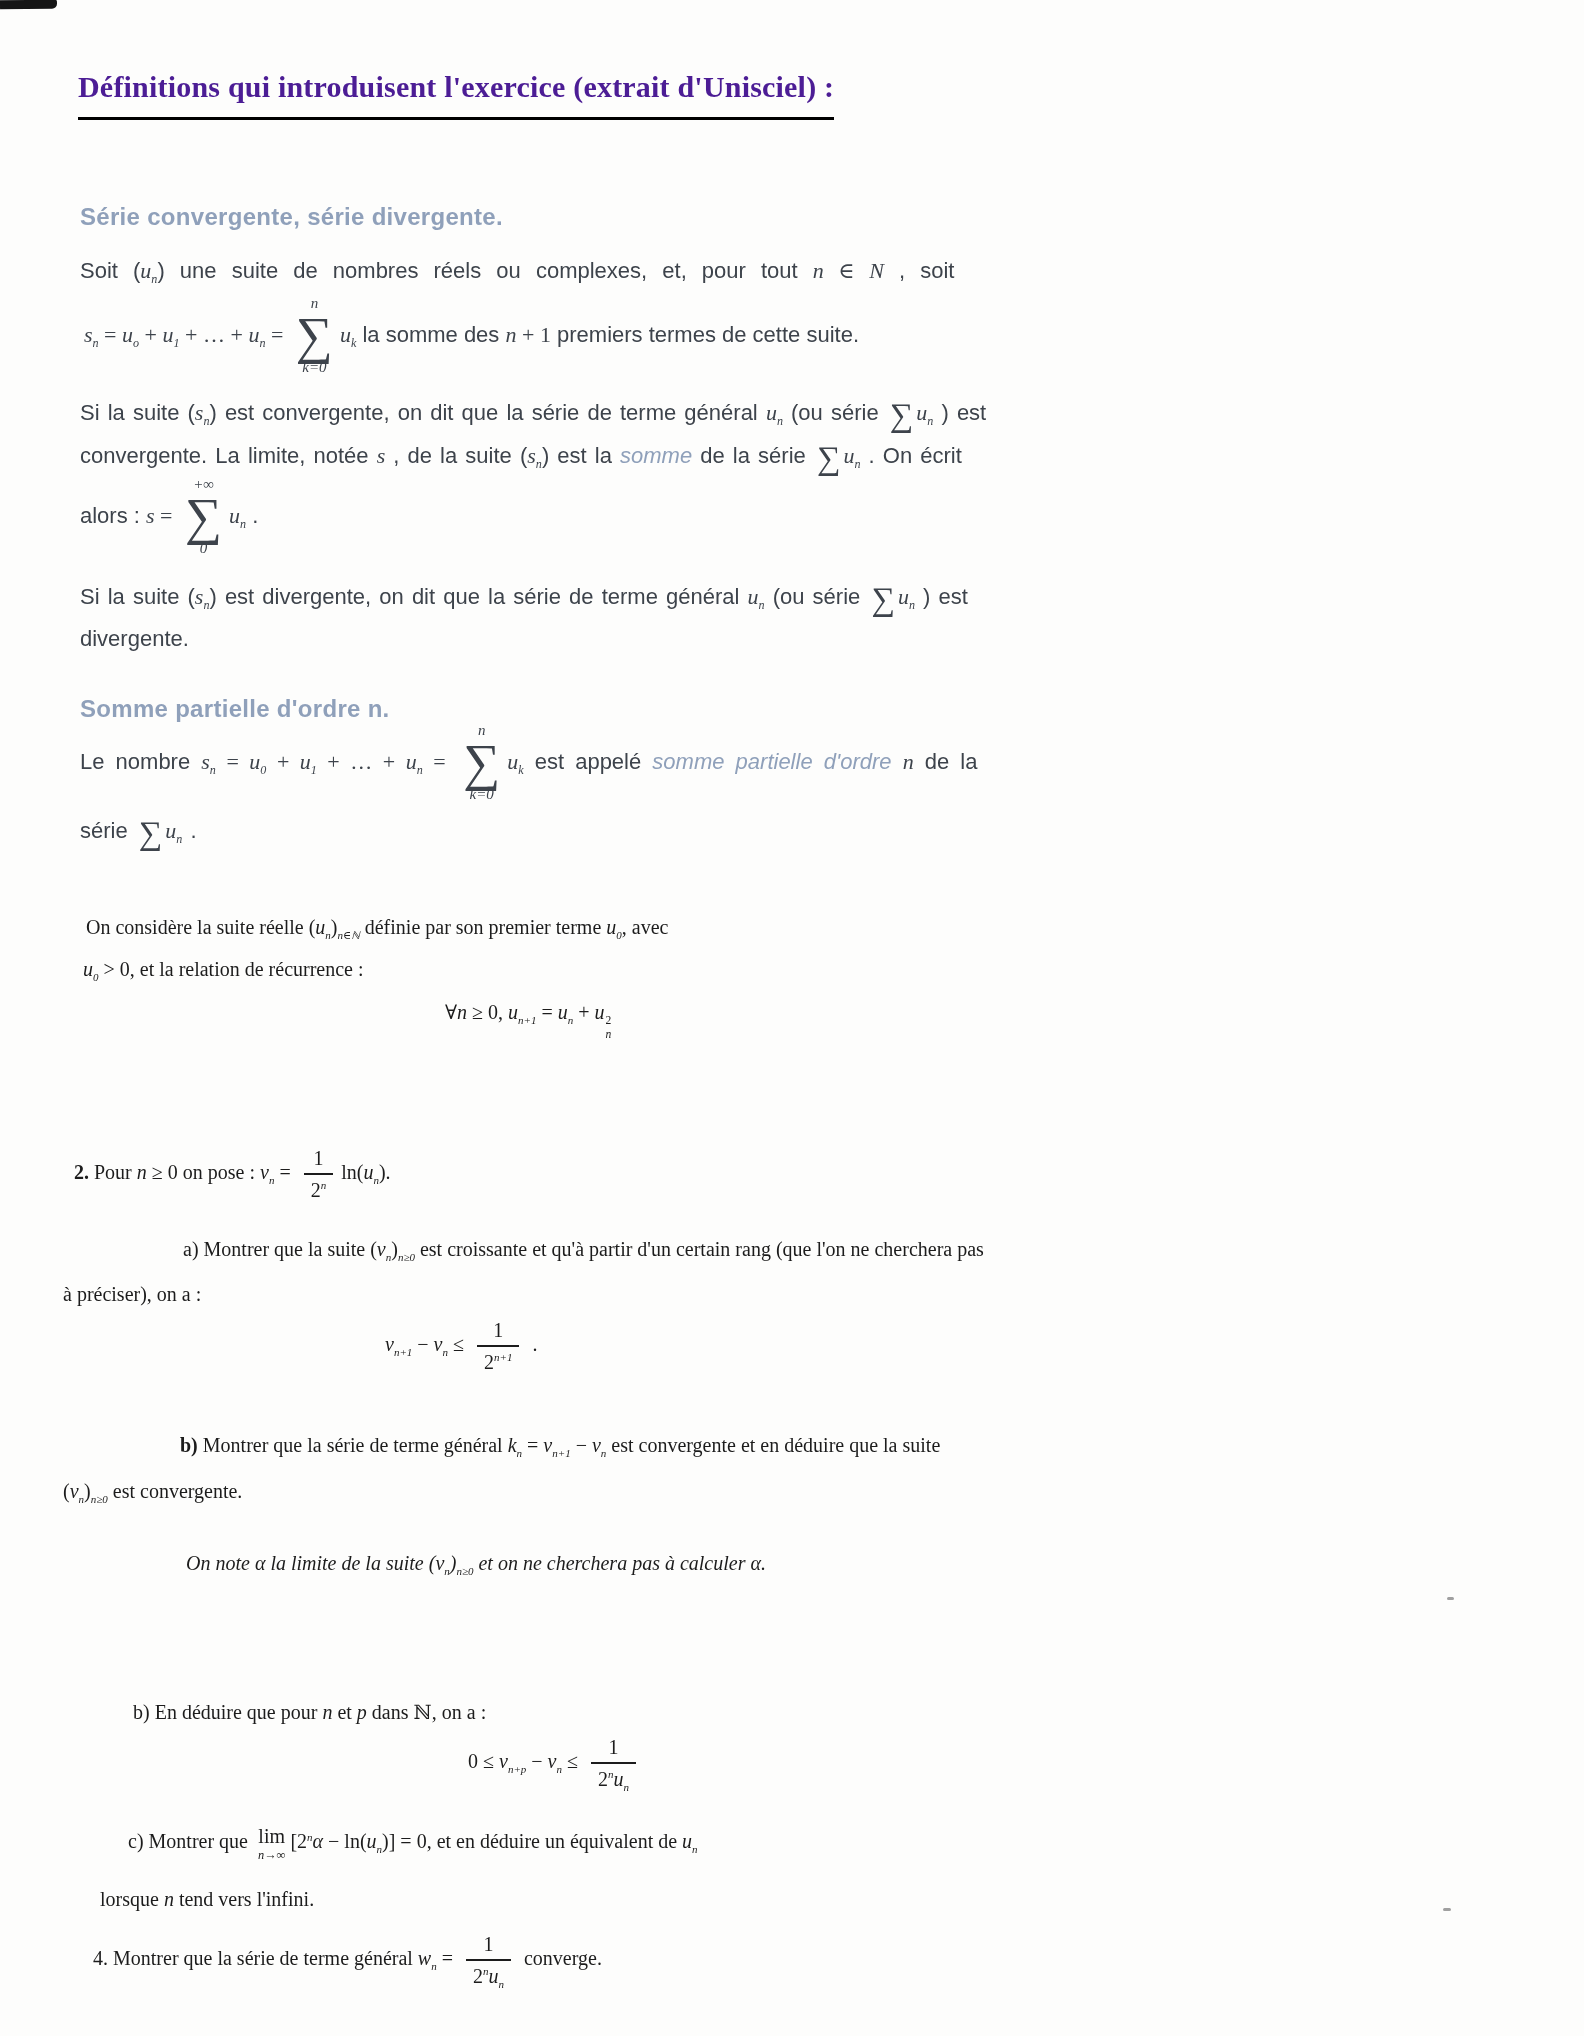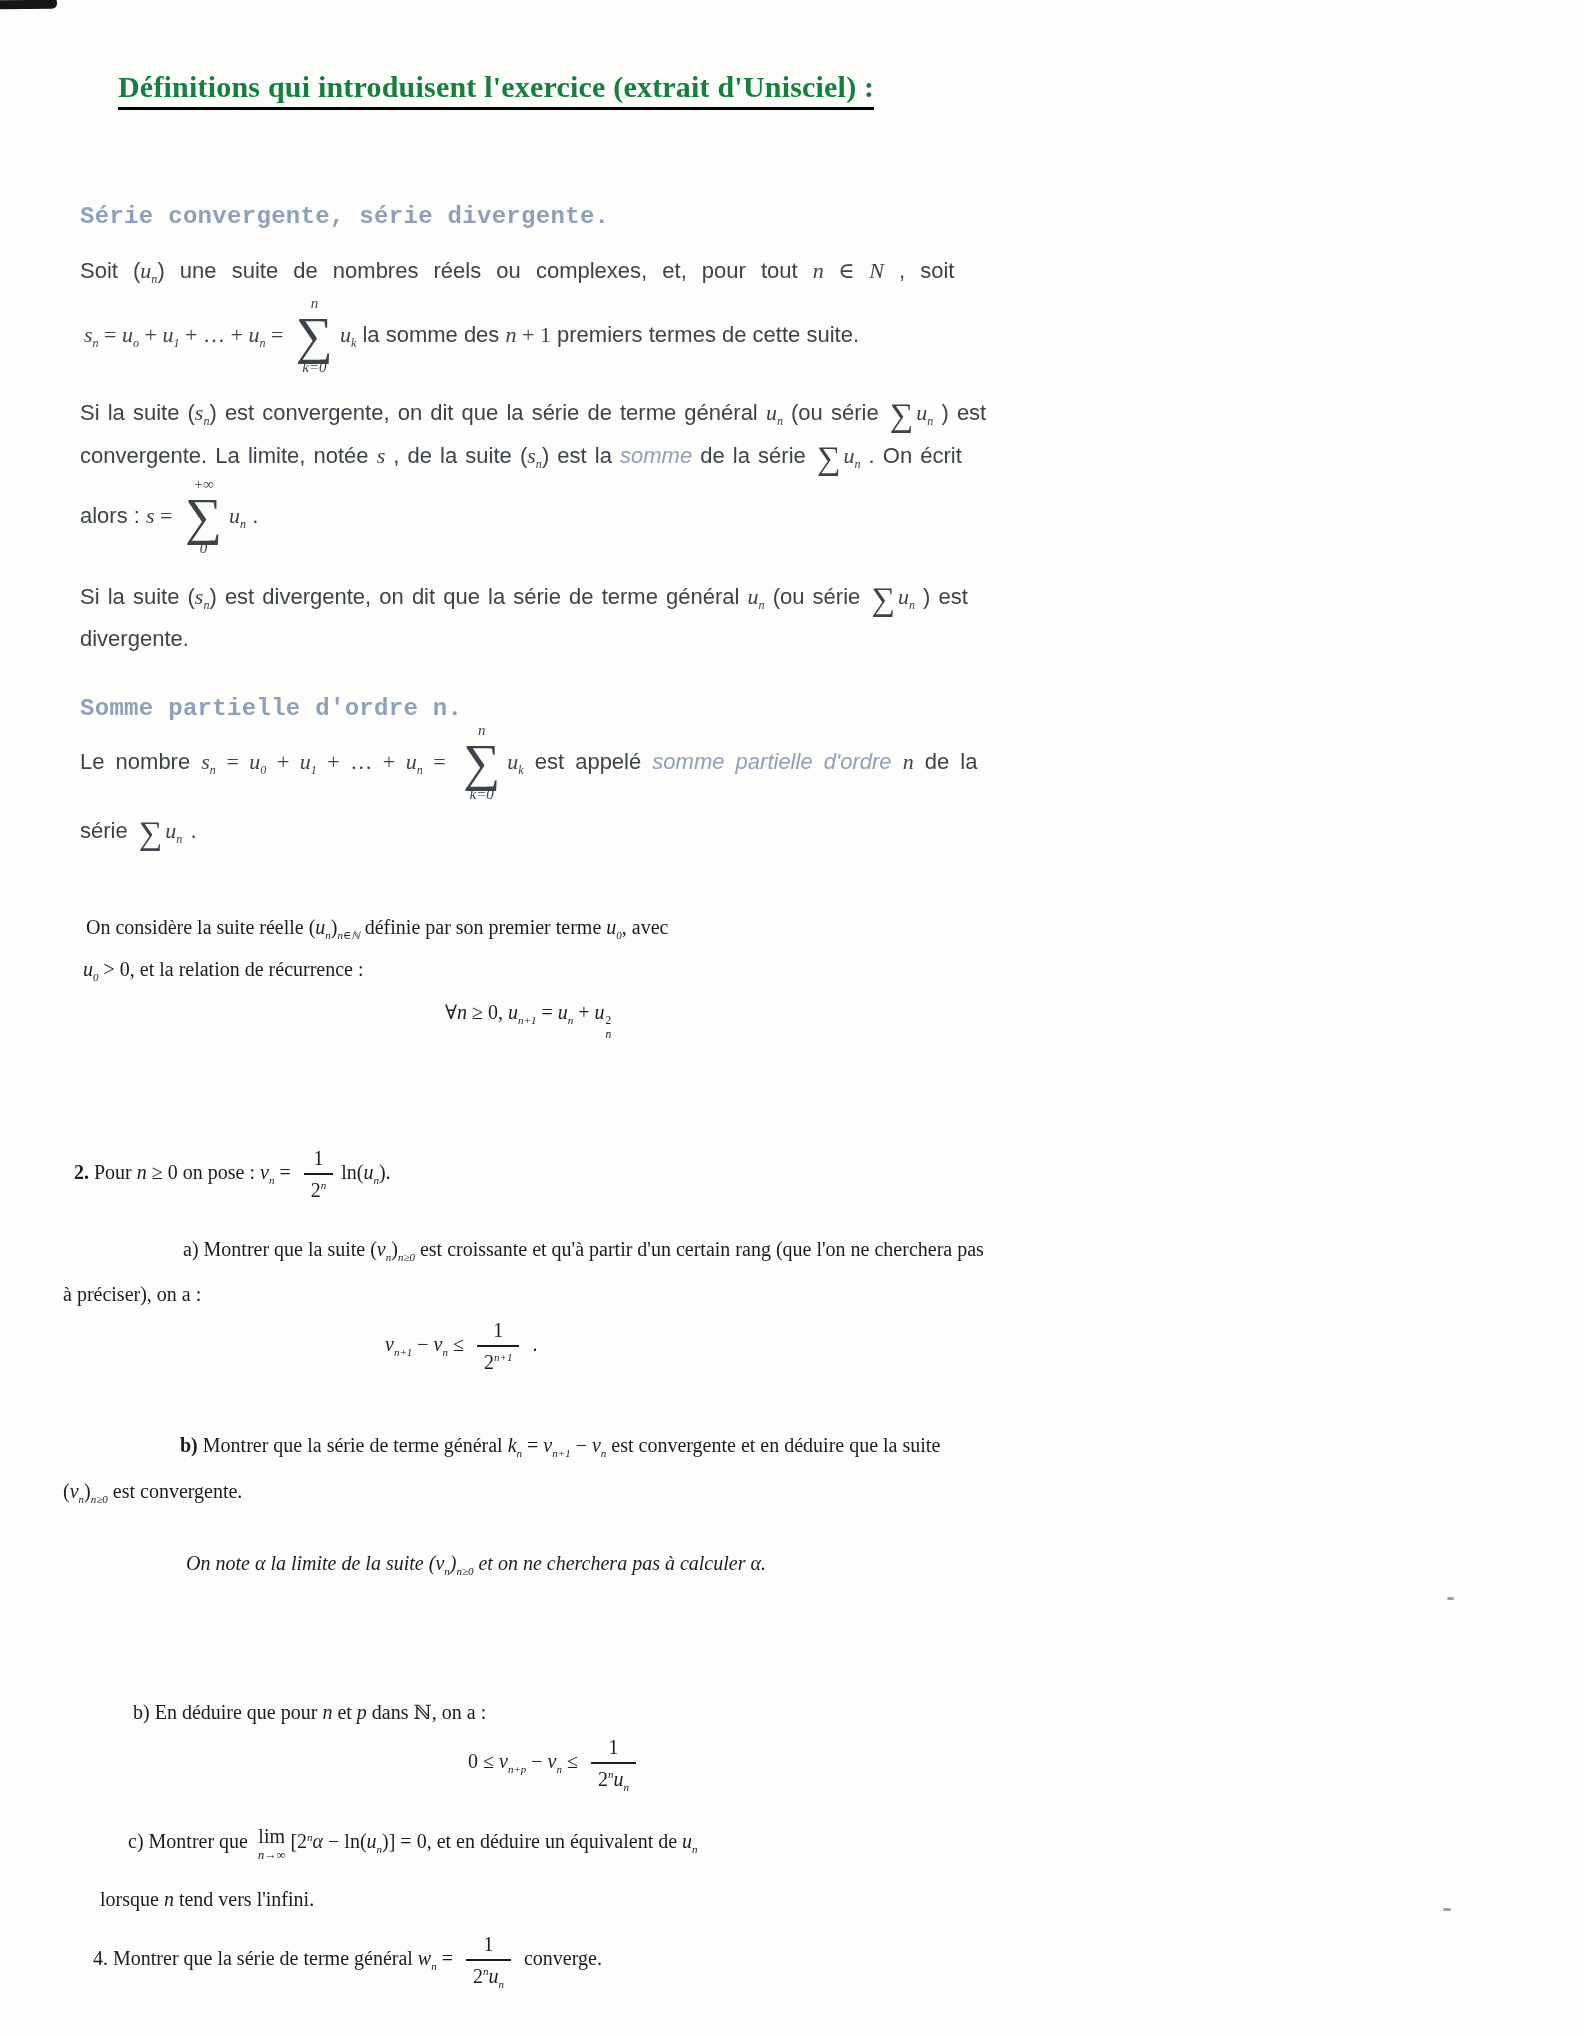--- a/index.html
+++ b/index.html
@@ -1,30 +1,30 @@
 <!DOCTYPE html>
 <html><head>
 <meta charset="utf-8">
 <style>
   html,body{margin:0;padding:0;background:#e8e8e8;}
   #page{position:relative;width:1584px;height:2036px;background:#fdfdfc;overflow:hidden;
         -webkit-font-smoothing:antialiased;}
   .ln{position:absolute;white-space:nowrap;}
   
   .def{font-family:"Liberation Sans","DejaVu Sans",sans-serif;color:#3d434b;font-size:22px;}
-  .def-h{font-family:Liberation Mono, monospace;font-size:24px;font-weight:600;color:#8fa0ba;letter-spacing:0.3px;}
+  .def-h{font-family:Liberation Sans, sans-serif;font-size:24px;font-weight:600;color:#8fa0ba;letter-spacing:0.3px;}
   .ws-wide{word-spacing:9px;}
   .ws-med{word-spacing:5px;}
   .ws-sm{word-spacing:2px;}
   
   .ex{font-family:"Liberation Serif","DejaVu Serif",serif;color:#1c1c1c;font-size:20px;}
   .italic, .italic .tx{font-style:italic;}
   
   .title{position:absolute;font-family:"Liberation Serif","DejaVu Serif",serif;font-weight:bold;
-         font-size:30px;color:#15803d;border-bottom:3px solid #000;padding-bottom:3px;letter-spacing:0.2px;margin-left:40px;}
+         font-size:30px;color:#4c1d95;border-bottom:3px solid #000;padding-bottom:13px;letter-spacing:0.2px;}
   
   .m{font-family:"Liberation Serif","DejaVu Serif",serif;font-style:italic;}
   .mr{font-family:"Liberation Serif","DejaVu Serif",serif;font-style:normal;}
   .hl{color:#8fa0ba;font-style:italic;}
   .b{font-weight:bold;}
   sub.sb{font-family:"Liberation Serif","DejaVu Serif",serif;font-style:italic;font-size:0.55em;line-height:0;}
   sup.sp{font-family:"Liberation Serif","DejaVu Serif",serif;font-style:italic;font-size:0.55em;line-height:0;}
   .sum{display:inline-flex;flex-direction:column;align-items:center;vertical-align:middle;
        line-height:1;margin:0 7px;font-family:"Liberation Serif","DejaVu Serif",serif;font-style:normal;}
   .sum .stop,.sum .sbot{font-size:15px;font-style:italic;}

